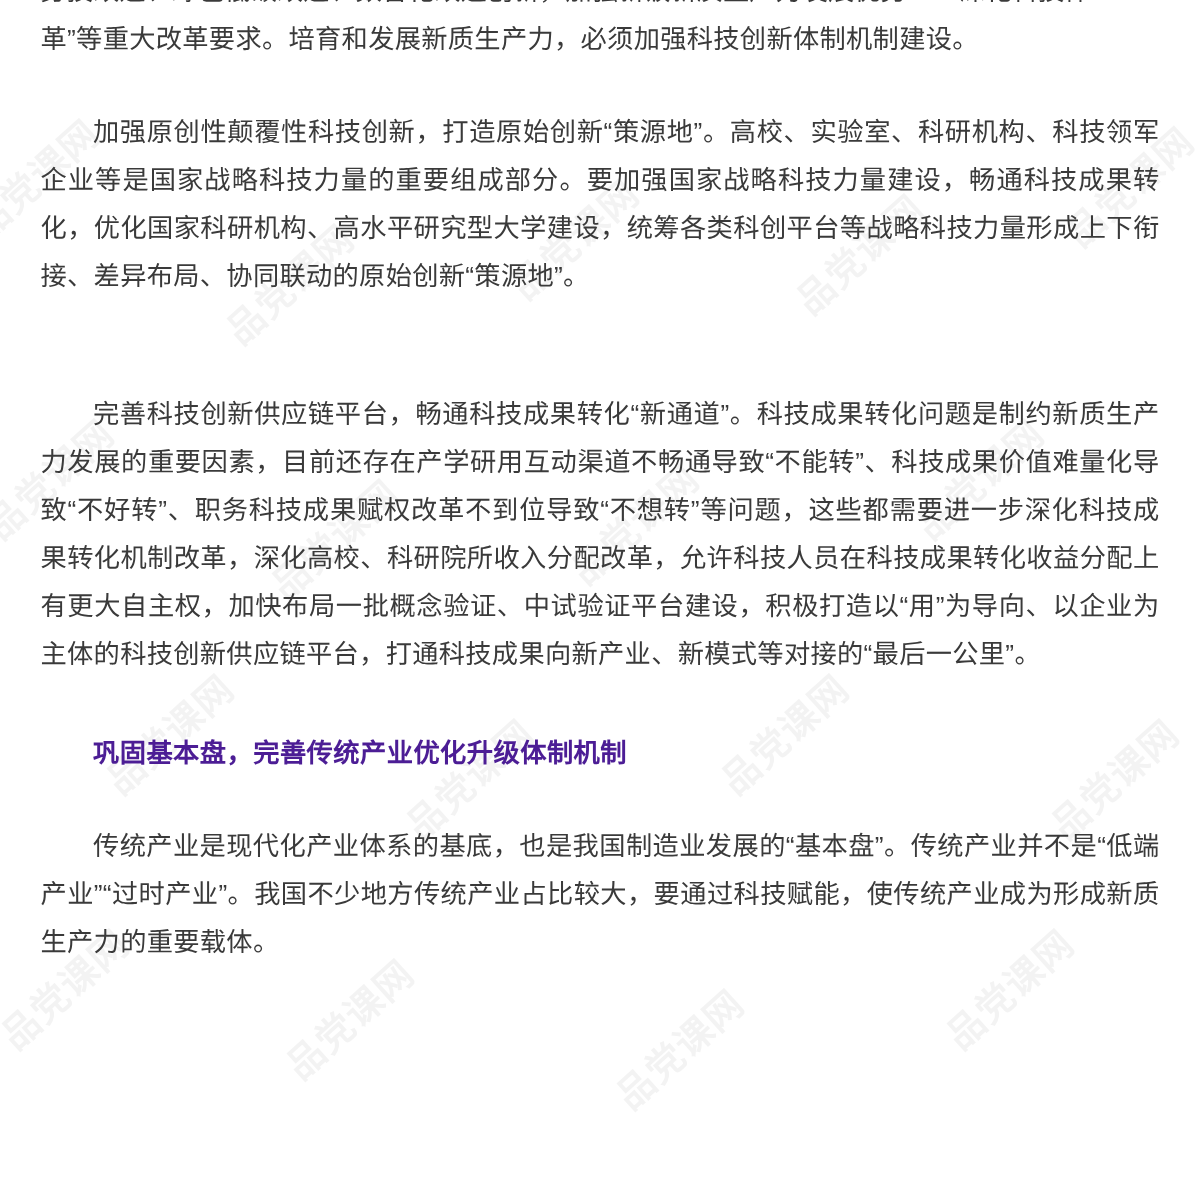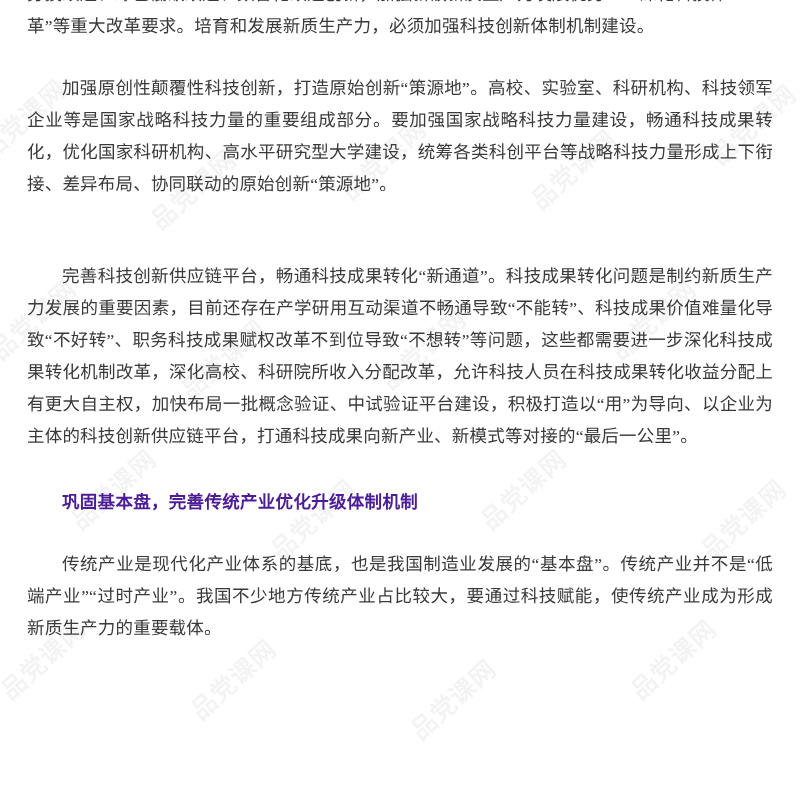--- a/index.html
+++ b/index.html
@@ -71,21 +71,20 @@
 
   p.para {
     margin: 0;
     font-size: 17.5px;
     line-height: 32px;
     color: #3a3a3a;
     text-align: justify;
     text-justify: inter-ideograph;
     text-indent: 2em;
     letter-spacing: 0.2px;
-    font-family: Liberation Serif, serif;
   }
 
   p.para.cont {
     text-indent: 0;
   }
 
   h3.heading {
     margin: 0;
     font-size: 17.5px;
     line-height: 32px;

